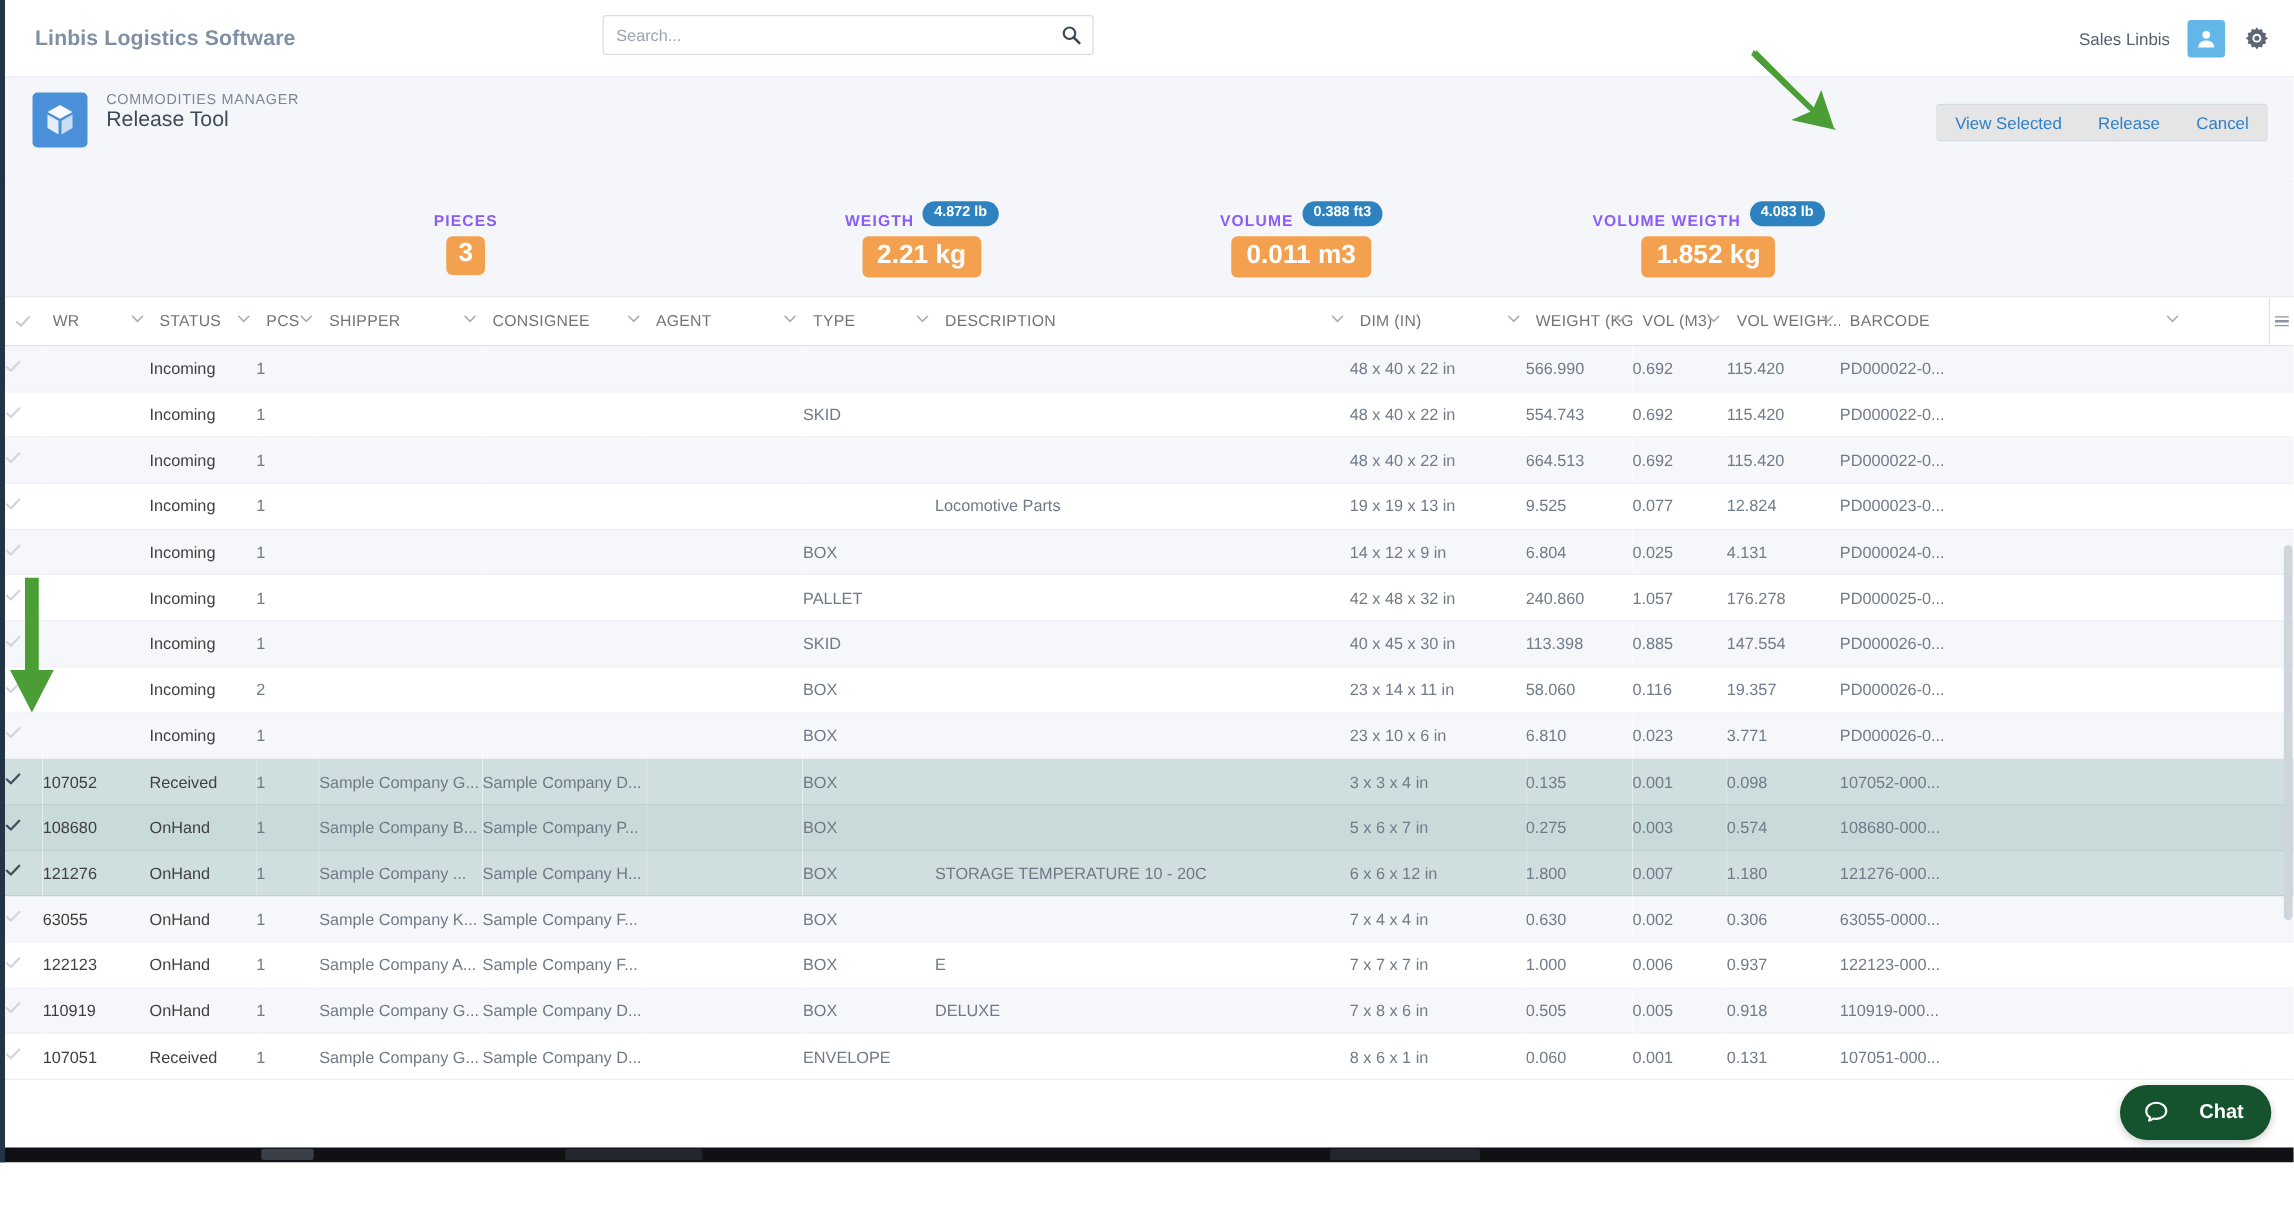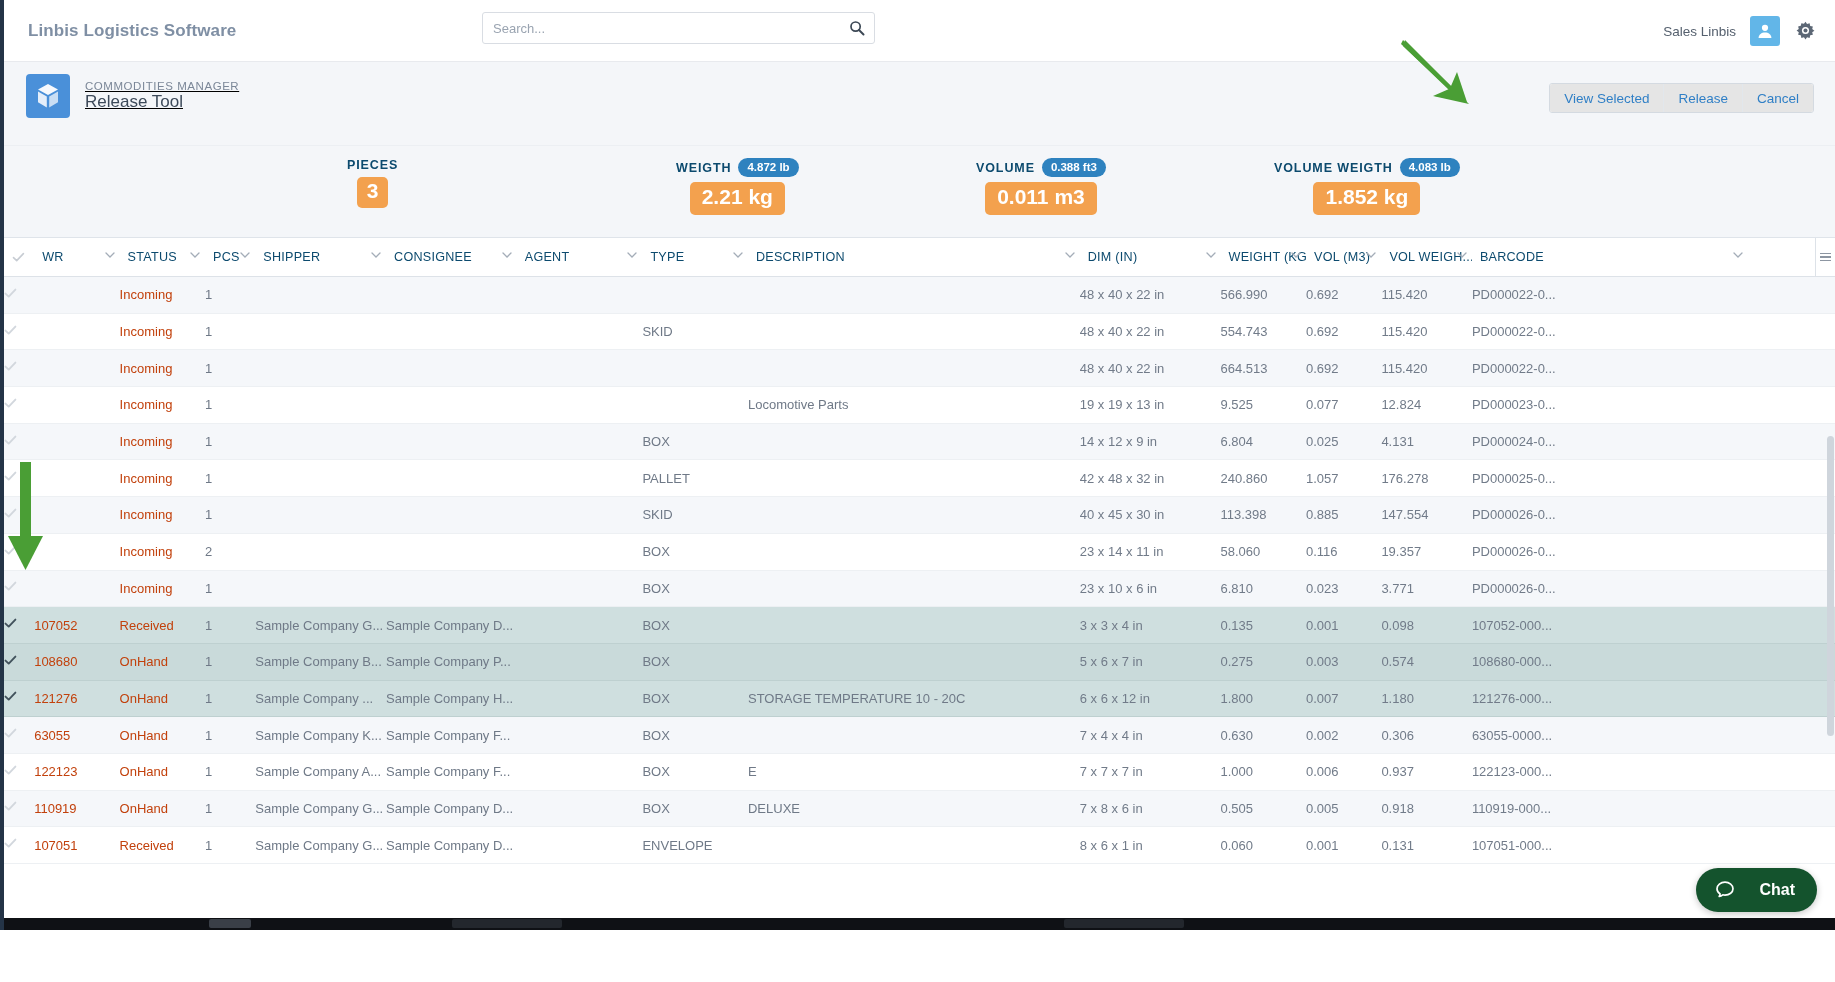--- a/index.html
+++ b/index.html
@@ -83,21 +83,21 @@
   
   .pagehead {
     height: 84px;
     background: #f4f6f9;
     position: relative;
     border-bottom: 1px solid #eceff3;
   }
   .module {
     position: absolute;
     left: 22px; top: 12px;
-    display: flex; align-items: center; gap: 15px; text-decoration: underline;
+    display: flex; gap: 15px;
   }
   .module-icon {
     width: 44px; height: 44px;
     background: #4a90d9;
     border-radius: 4px;
     display: flex; align-items: center; justify-content: center;
   }
   .module-text { display: flex; flex-direction: column; gap: 1px; }
   .module-kicker {
     font-size: 11.5px;
@@ -152,21 +152,22 @@
     gap: 5px;
   }
   .stat-label-row {
     display: flex; align-items: center; gap: 7px;
     white-space: nowrap;
   }
   .stat-label {
     font-size: 12.5px;
     font-weight: 700;
     letter-spacing: 0.9px;
-    color: #0c4a6e;
+    color: #8b5cf6;
+    margin-top: 12px;
   }
   .pill-blue {
     background: #2e82bf;
     color: #fff;
     font-size: 11.5px;
     font-weight: 700;
     padding: 3px 9px 3px 9px;
     border-radius: 11px;
     line-height: 1.15;
     white-space: nowrap;
@@ -198,21 +199,21 @@
   table.grid th, table.grid td {
     text-align: left;
     font-weight: 400;
     padding: 0;
     overflow: hidden;
     white-space: nowrap;
   }
   thead tr { height: 38px; background: #fff; }
   thead th {
     border-bottom: 1px solid #dde2e8;
-    color: #0c4a6e;
+    color: #737373;
     font-size: 12.6px;
     letter-spacing: 0.25px;
     vertical-align: middle;
     position: relative;
   }
   .th-inner { display: flex; align-items: center; height: 38px; padding-left: 8px; }
   .chev {
     position: absolute;
     right: 4px; top: 11px;
     width: 12px; height: 12px;
@@ -224,21 +225,21 @@
   tbody tr.sel { background: #cfdfdf; }
   tbody tr.sel.alt { background: #c9dada; }
   tbody td {
     border-bottom: 1px solid #edf0f3;
     color: #6f7987;
     font-size: 13px;
     vertical-align: middle;
     padding-left: 8px;
   }
   tbody tr.sel td { border-bottom: 1px solid #bed0d0; }
-  .lnk { color: #c2410c; cursor: pointer; }
+  .lnk { color: #404040; cursor: pointer; }
   .cell-num { color: #717b89; }
   .chk {
     display: inline-block;
     width: 13px; height: 13px;
     position: relative;
     cursor: pointer;
   }
   .chk svg { display: block; }
 
   

